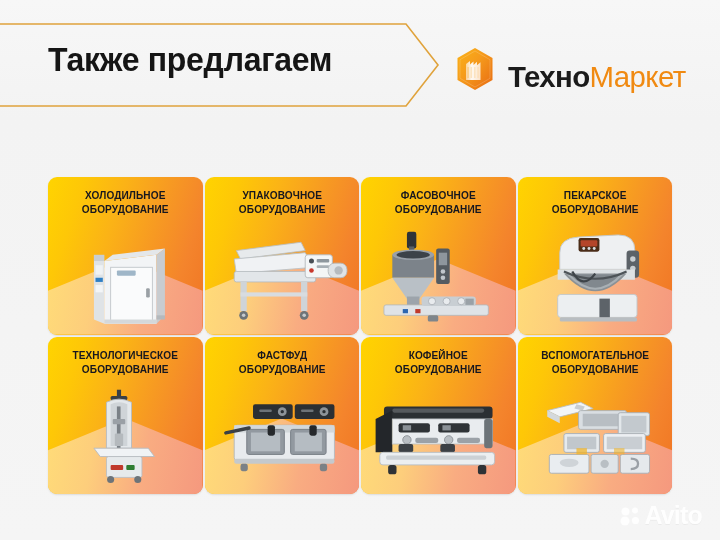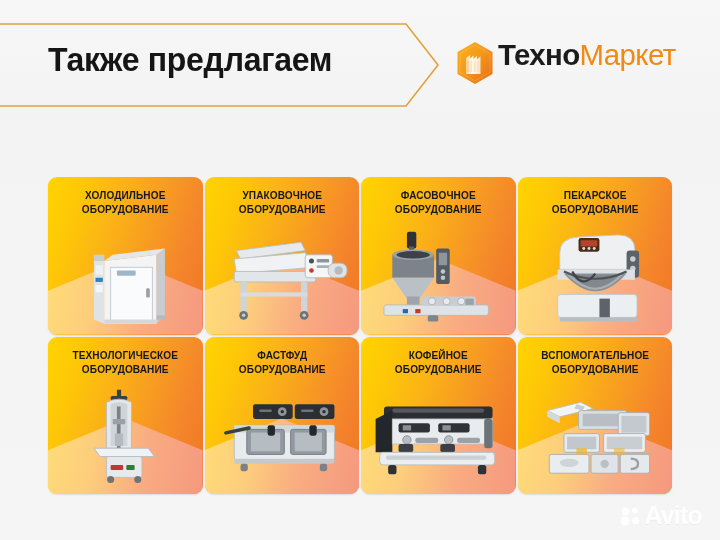--- a/index.html
+++ b/index.html
@@ -54,21 +54,22 @@
     transform: scaleX(0.97);
     transform-origin: left center;
   }
 
   
   .brand {
     position: absolute;
     left: 452px;
     top: 18px;
     display: flex;
-    align-items: flex-start;
+    align-items: flex-end;
+    gap: 10px;
     height: 52px;
   }
 
   .brand-mark {
     width: 46px;
     height: 46px;
     flex: 0 0 auto;
   }
 
   .brand-text {

